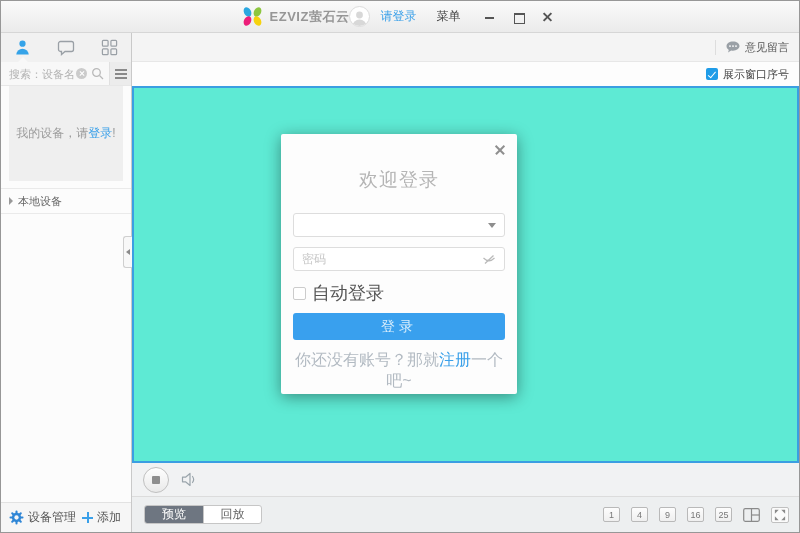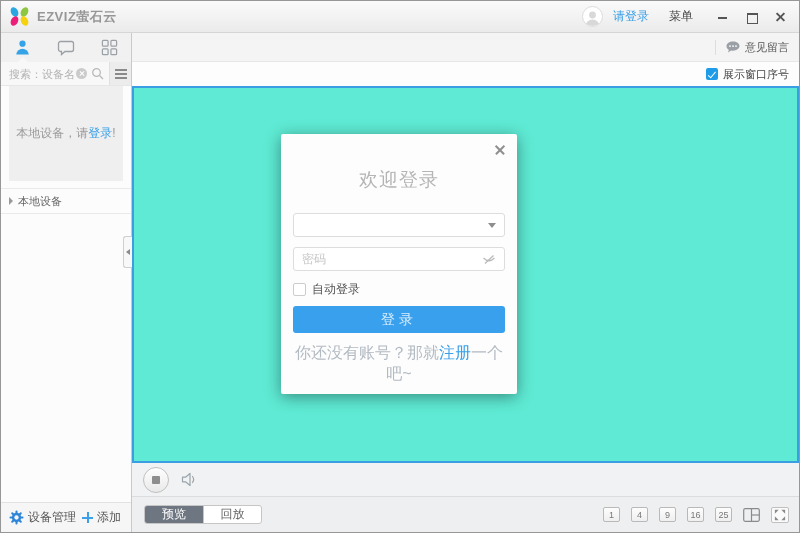--- a/index.html
+++ b/index.html
@@ -2,21 +2,21 @@
 <html><head>
 <meta charset="utf-8">
 <style>
   * { margin:0; padding:0; box-sizing:border-box; }
   html,body { width:800px; height:533px; }
   body { font-family:"Liberation Sans","DejaVu Sans",sans-serif; font-size:12px; background:#fff; }
 
   .window { width:800px; height:533px; border:1px solid #979797; display:flex; flex-direction:column; background:#fff; overflow:hidden; }
 
   
-  .titlebar { flex:0 0 32px; display:flex; align-items:center; justify-content:space-between;
+  .titlebar { flex:0 0 32px; display:flex; align-items:center; justify-content:center;
               background:linear-gradient(#fafafa,#ebebeb); border-bottom:1px solid #d6d6d6; padding:0 10px; }
   .logo { display:flex; align-items:center; gap:7px; }
   .petals { position:relative; width:19px; height:20px; }
   .petal { position:absolute; width:7px; height:10px; border-radius:50%; }
   .petal.tl { left:0;  top:0;  background:#2aa7e0; transform:rotate(-28deg); }
   .petal.tr { left:10px; top:0; background:#8dc63f; transform:rotate(28deg); }
   .petal.bl { left:0;  top:9px; background:#ec1e79; transform:rotate(28deg); }
   .petal.br { left:10px; top:9px; background:#f6d20e; transform:rotate(-28deg); }
   .logo-text { font-size:13px; font-weight:bold; color:#969696; letter-spacing:.5px; }
   .tb-right { display:flex; align-items:center; }
@@ -100,21 +100,21 @@
   .dlg-close::before,.dlg-close::after { content:""; position:absolute; left:0; top:5px; width:12px; height:1.6px; background:#8f8f8f; }
   .dlg-close::before { transform:rotate(45deg);} .dlg-close::after { transform:rotate(-45deg);}
   .dlg-title { margin-top:33px; text-align:center; font-size:19px; color:#b5b5b5; letter-spacing:1px; }
   .field { height:24px; border:1px solid #ddd; border-radius:3px; background:#fff; display:flex; align-items:center; padding:0 8px; }
   .dd { margin-top:20px; justify-content:flex-end; cursor:pointer; }
   .dd-caret { width:0; height:0; border-left:4.5px solid transparent; border-right:4.5px solid transparent; border-top:5px solid #8e8e8e; }
   .pw { margin-top:10px; }
   .pw input { flex:1; min-width:0; border:none; outline:none; background:transparent; font-size:12px; color:#666; font-family:inherit; }
   .pw input::placeholder { color:#c6c6c6; }
   .eye { cursor:pointer; display:flex; }
-  .autologin { margin-top:10px; display:flex; align-items:center; gap:6px; font-size:12px; color:#555; }
+  .autologin { margin-top:10px; display:flex; align-items:center; gap:6px; font-size:18px; color:#555; }
   .cb-empty { width:13px; height:13px; border:1px solid #ccc; border-radius:2px; background:#fff; cursor:pointer; }
   .forgot { margin-top:6px; text-align:right; font-size:12px; color:#3aa0e9; }
   .forgot span { cursor:pointer; }
   .login-btn { margin-top:8px; height:27px; border-radius:3px; background:#39a0ee; color:#d9eefc; font-size:14px; letter-spacing:4px;
                display:flex; align-items:center; justify-content:center; cursor:pointer; }
   .register { margin-top:10px; text-align:center; font-size:16px; color:#b2bac2; }
   .blue-link { color:#3aa0e9; cursor:pointer; }
 </style>
 </head>
 <body>
@@ -188,21 +188,21 @@
           <div class="ham">
               <div></div>
               <div></div>
               <div></div>
             </div>
         </div>
       </div>
 
 
       <div class="login-panel">
-        <span><span>本地设备，请</span><span class="blue-link">登录</span><span>!</span></span>
+        <span><span>我的设备，请</span><span class="blue-link">登录</span><span>!</span></span>
       </div>
 
       <div class="section-hdr local-hdr">
         <span class="caret-right"></span>
         <span>本地设备</span>
       </div>
 
       <div class="sidebar-bottom">
         <div class="dm-btn">
           <svg width="15" height="15" viewBox="0 0 16 16">

